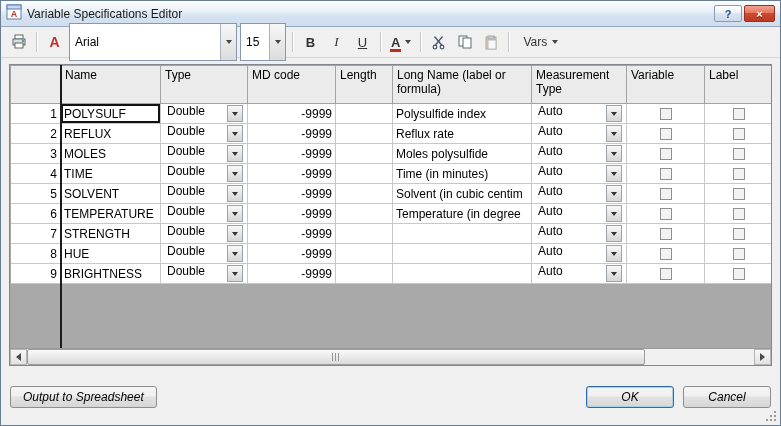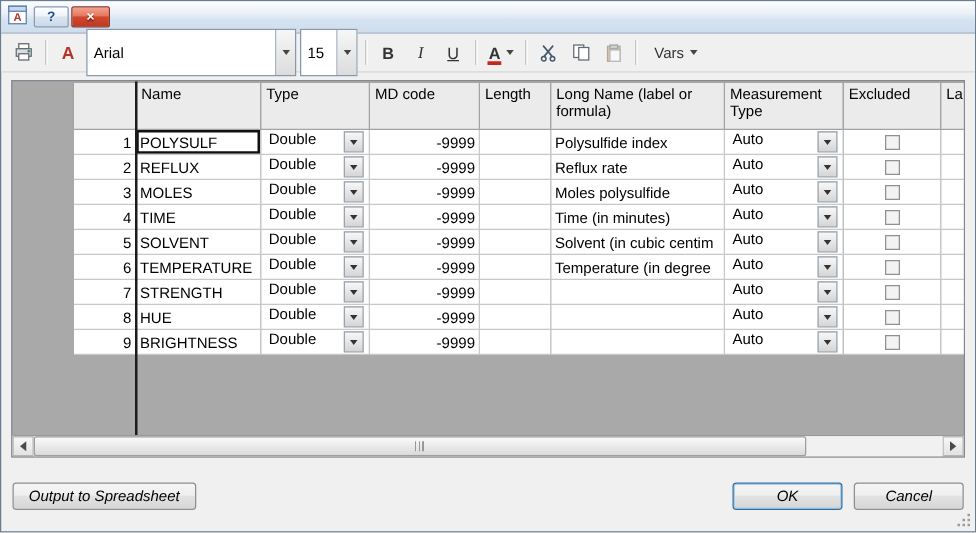--- a/index.html
+++ b/index.html
@@ -78,21 +78,21 @@
 
   
   .grid-outer {
     margin: 6px 8px 0 8px;
     height: 302px;
     border: 1px solid #828790;
     background: #a9a9a9;
     display: flex; flex-direction: column;
     position: relative;
   }
-  .grid-view { flex: 1; overflow: hidden; position: relative; margin-left: 48px; }
+  .grid-view { flex: 1; overflow: hidden; position: relative; }
   .first-col-line { position: absolute; left: 50px; top: 0; bottom: 0; width: 2px; background: #1c1c1c; z-index: 5; pointer-events: none; }
 
   table.grid { border-collapse: collapse; table-layout: fixed; width: 763px; background: #a9a9a9; }
   table.grid th {
     background: #ebebeb; border: 1px solid #a3a3a3;
     height: 38px; padding: 2px 4px;
     font-weight: normal; font-size: 12px;
     vertical-align: top; text-align: left;
     overflow: hidden;
   }
@@ -169,20 +169,21 @@
 <div class="dialog">
 
   <div class="titlebar">
     <span>
       <svg width="16" height="16" viewBox="0 0 16 16">
         <rect x="1" y="1" width="14" height="14" fill="#ffffff" stroke="#5b7fae"></rect>
         <rect x="1" y="1" width="14" height="4" fill="#c8d8ee" stroke="#5b7fae"></rect>
         <text x="8" y="13" font-size="9" text-anchor="middle" fill="#b03a2e" font-weight="bold">A</text>
       </svg>
     </span>
+    <span class="title-text">Variable Specifications Editor</span>
     <span class="win-controls">
       <span class="cap-btn btn-help">?</span>
       <span class="cap-btn btn-close">×</span>
     </span>
   </div>
 
   <div class="toolbar">
     <span class="tool-btn">
       <svg width="16" height="16" viewBox="0 0 16 16">
         <rect x="4" y="1" width="8" height="4" fill="#ffffff" stroke="#666666"></rect>
@@ -268,21 +269,21 @@
         </colgroup>
         <thead>
           <tr>
             <th class="corner"></th>
             <th class="h-bold">Name</th>
             <th>Type</th>
             <th class="h-right">MD code</th>
             <th class="h-right">Length</th>
             <th>Long Name (label or formula)</th>
             <th>Measurement Type</th>
-            <th class="h-center">Excluded</th>
+            <th class="h-center">Variable</th>
             <th class="h-center">Label</th>
           </tr>
         </thead>
         <tbody id="grid-body">
             <tr>
               <td class="rowhdr">1</td>
               <td class="active-cell">POLYSULF</td>
               <td class="combo-cell">
                 <span class="cell-combo">
                   <span class="ct">Double</span>

